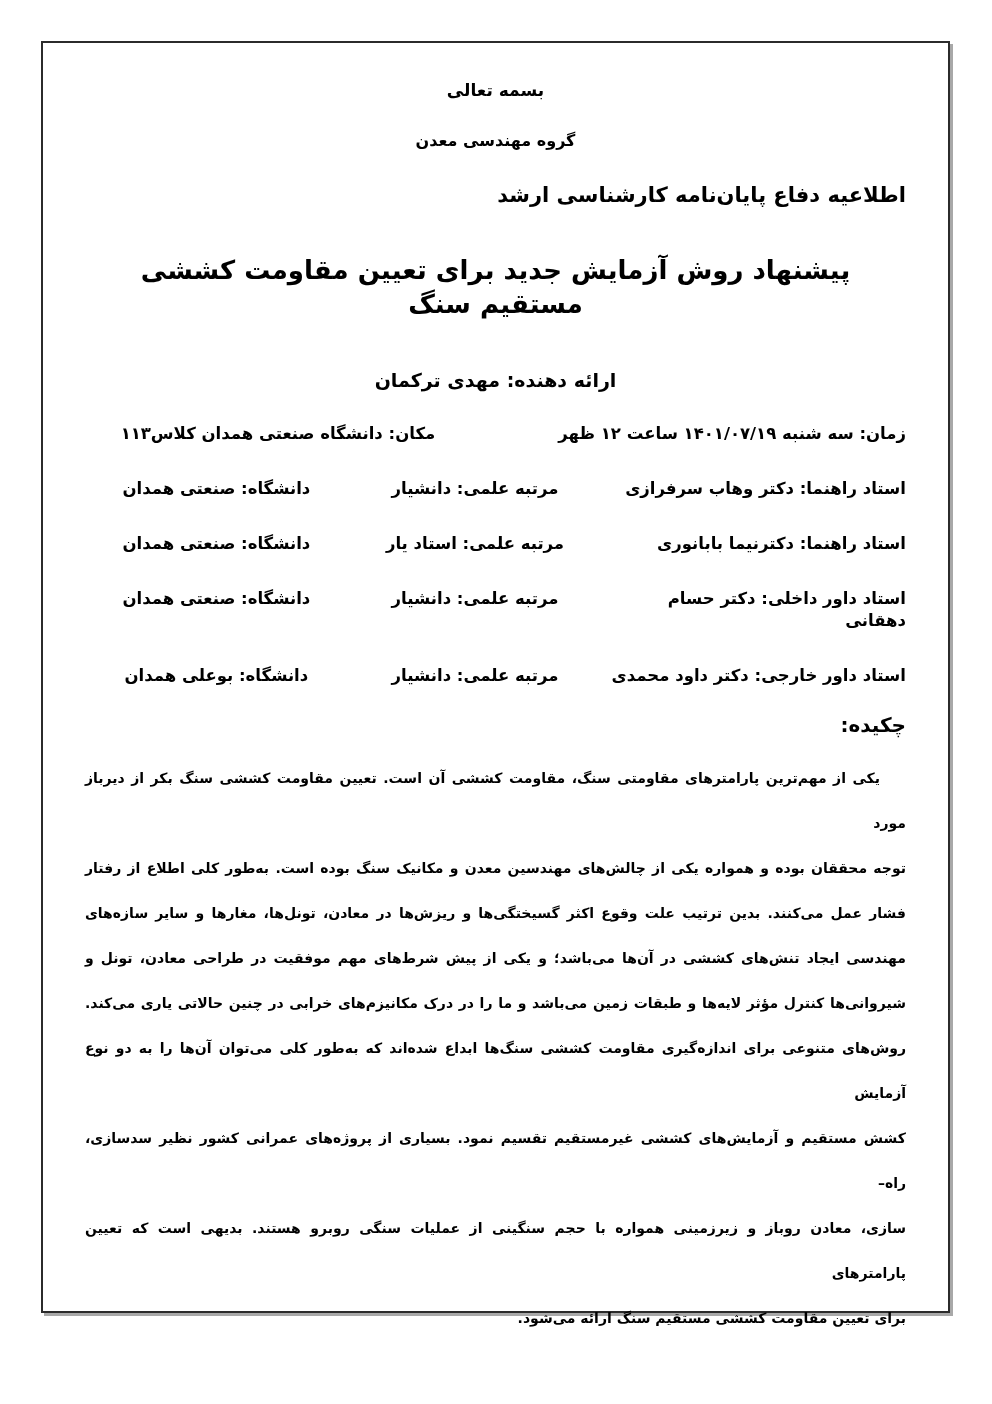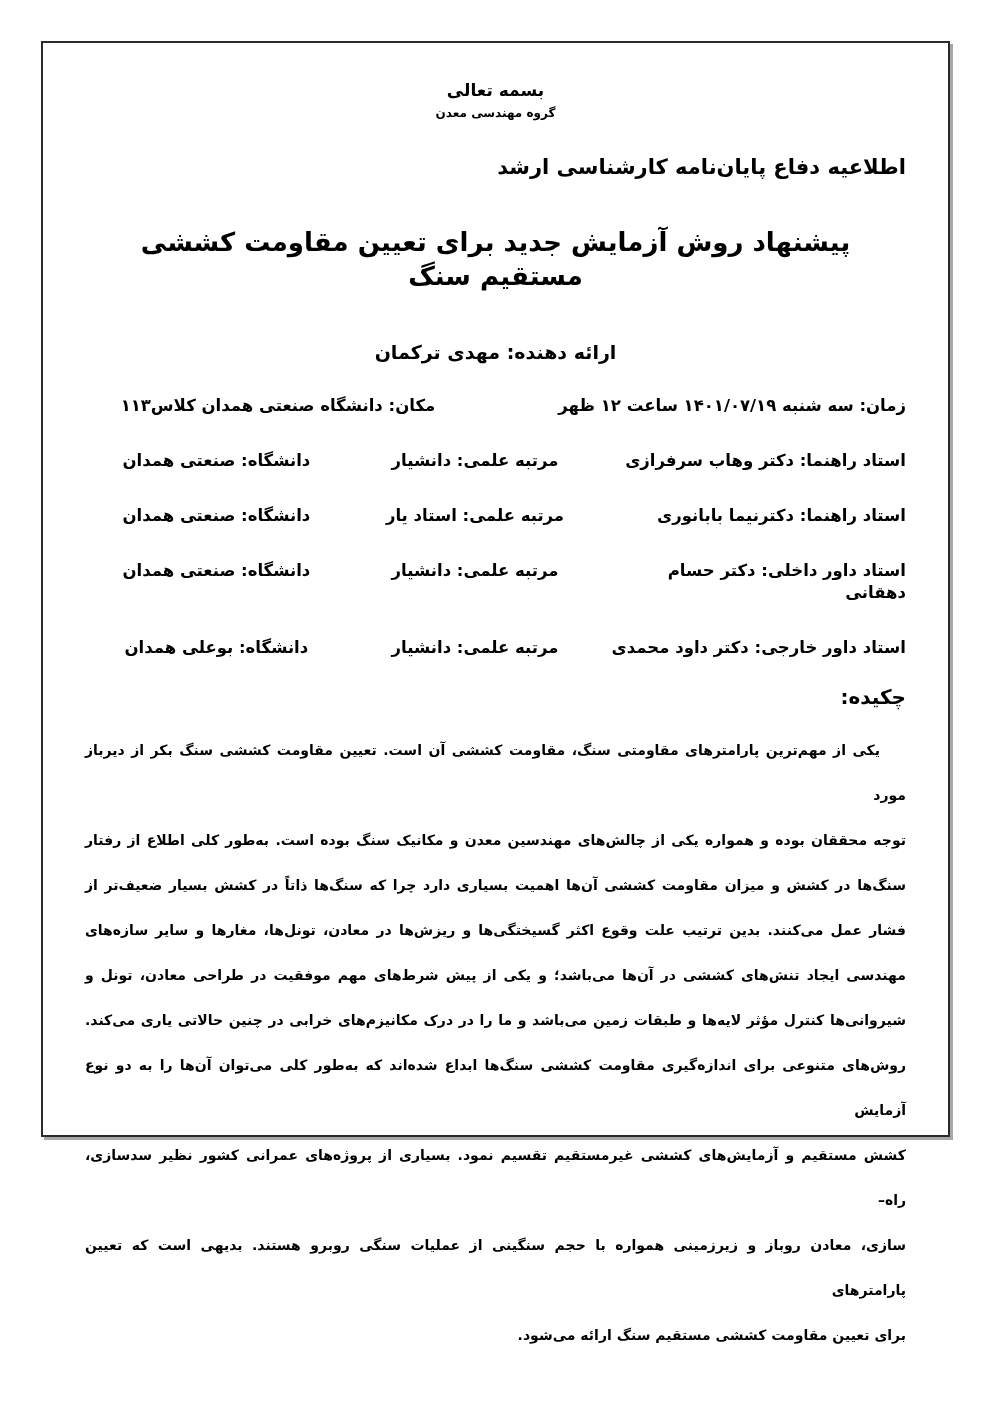--- a/index.html
+++ b/index.html
@@ -12,31 +12,31 @@
     height: 1404px;
     position: relative;
     font-family: "DejaVu Sans", sans-serif;
     color: #000000;
   }
   .frame {
     position: absolute;
     left: 41px;
     top: 41px;
     width: 909px;
-    height: 1096px;
+    height: 1272px;
     box-sizing: border-box;
     border: 2px solid #2b2b2b;
     box-shadow: 3px 3px 0 #a8a8a8;
     direction: rtl;
     padding: 0 42px;
     background: #ffffff;
   }
   .c { text-align: center; font-weight: bold; }
   .bismillah    { margin-top: 36px; font-size: 17px; line-height: 22px; }
-  .department   { font-size: 12px; line-height: 24px; }
+  .department   { margin-top: 28px; font-size: 16px; line-height: 24px; }
   .announcement { margin-top: 28px; font-size: 21px; line-height: 28px; text-align: right; }
   .thesis-title { margin-top: 44px; font-size: 26px; line-height: 34px; }
   .presenter    { margin-top: 47px; font-size: 19px; line-height: 25px; }
 
   .schedule {
     margin-top: 30px;
     display: grid;
     grid-template-columns: 53% 47%;
     font-size: 16.5px;
     font-weight: bold;
@@ -119,21 +119,20 @@
       <div class="rank">مرتبه علمی: دانشیار</div>
       <div class="university">دانشگاه: بوعلی همدان</div>
     </div>
   </div>
 
   <div class="abstract-heading">چکیده:</div>
 
   <div class="abstract-body">
     <div class="jline indent">یکی از مهم‌ترین پارامترهای مقاومتی سنگ، مقاومت کششی آن است. تعیین مقاومت کششی سنگ بکر از دیرباز مورد</div>
     <div class="jline">توجه محققان بوده و همواره یکی از چالش‌های مهندسین معدن و مکانیک سنگ بوده است. به‌طور کلی اطلاع از رفتار</div>
-    <div class="jline">سنگ‌ها در کشش و میزان مقاومت کششی آن‌ها اهمیت بسیاری دارد چرا که سنگ‌ها ذاتاً در کشش بسیار ضعیف‌تر از</div>
     <div class="jline">فشار عمل می‌کنند. بدین ترتیب علت وقوع اکثر گسیختگی‌ها و ریزش‌ها در معادن، تونل‌ها، مغارها و سایر سازه‌های</div>
     <div class="jline">مهندسی ایجاد تنش‌های کششی در آن‌ها می‌باشد؛ و یکی از پیش شرط‌های مهم موفقیت در طراحی معادن، تونل و</div>
     <div class="jline">شیروانی‌ها کنترل مؤثر لایه‌ها و طبقات زمین می‌باشد و ما را در درک مکانیزم‌های خرابی در چنین حالاتی یاری می‌کند.</div>
     <div class="jline">روش‌های متنوعی برای اندازه‌گیری مقاومت کششی سنگ‌ها ابداع شده‌اند که به‌طور کلی می‌توان آن‌ها را به دو نوع آزمایش</div>
     <div class="jline">کشش مستقیم و آزمایش‌های کششی غیرمستقیم تقسیم نمود. بسیاری از پروژه‌های عمرانی کشور نظیر سدسازی، راه–</div>
     <div class="jline">سازی، معادن روباز و زیرزمینی همواره با حجم سنگینی از عملیات سنگی روبرو هستند. بدیهی است که تعیین پارامترهای</div>
     <div class="lastline">برای تعیین مقاومت کششی مستقیم سنگ ارائه می‌شود.</div>
   </div>
 
 </div>

